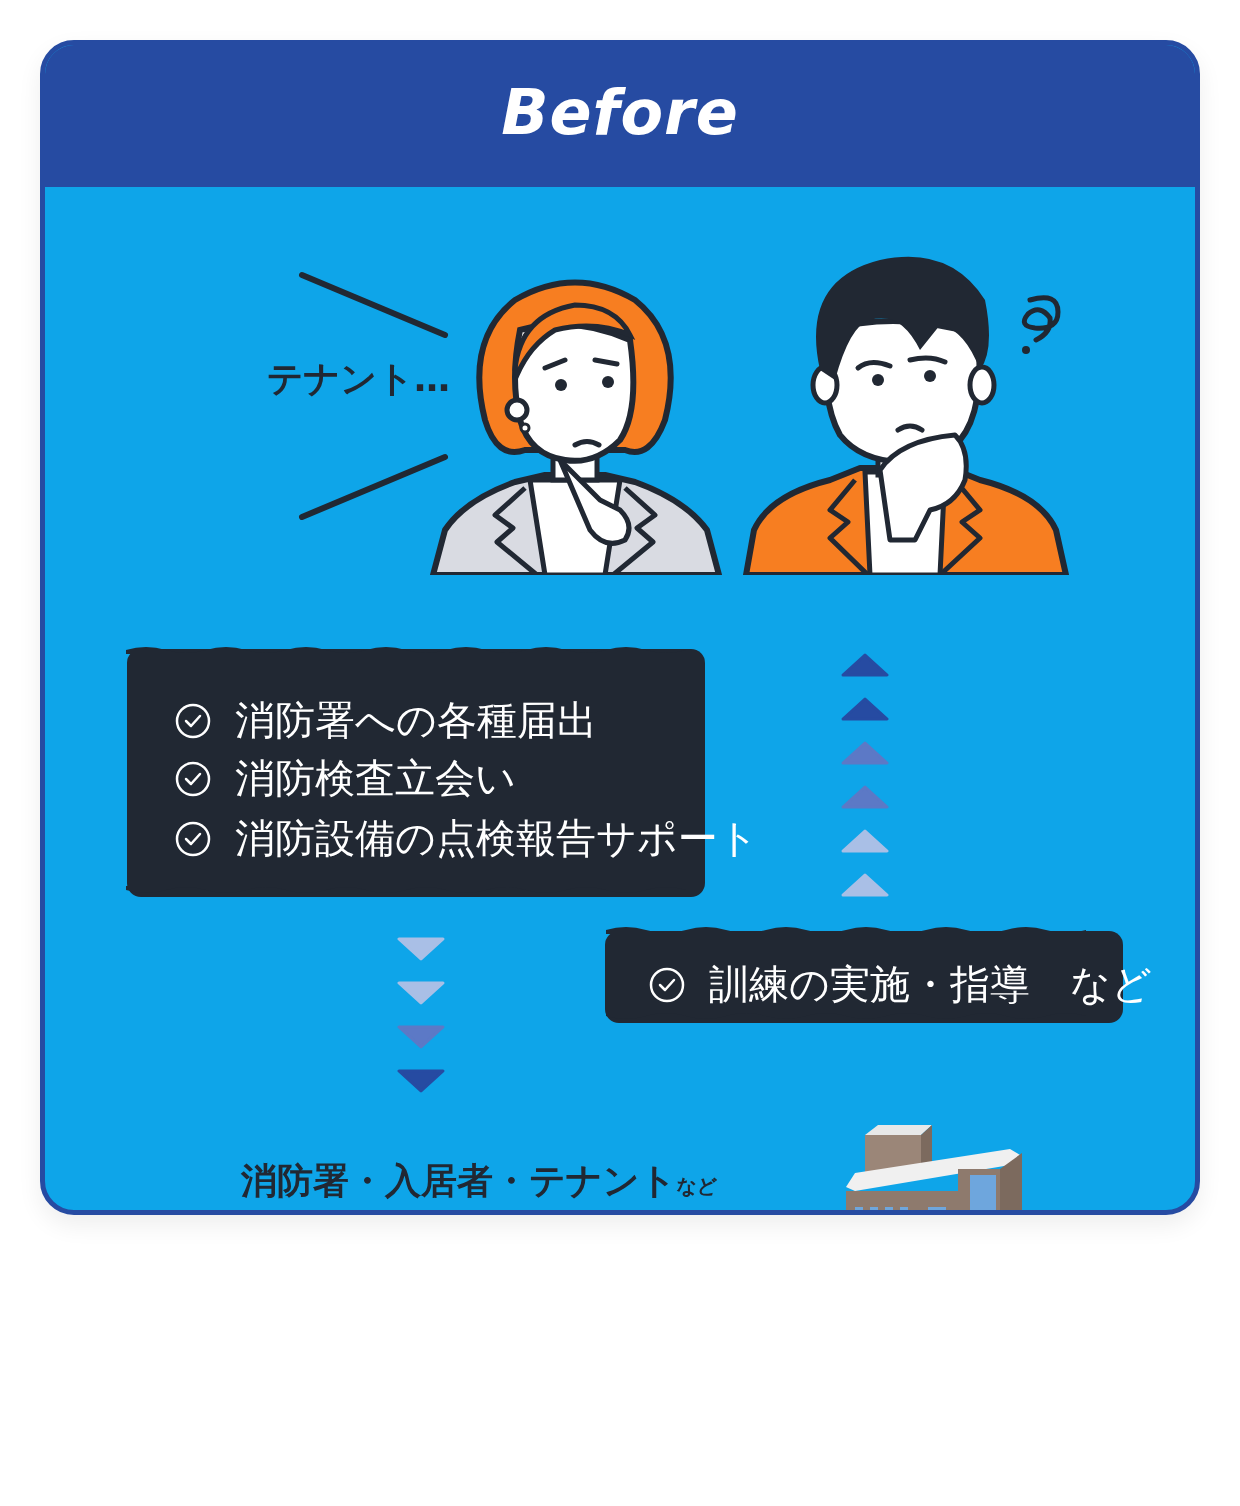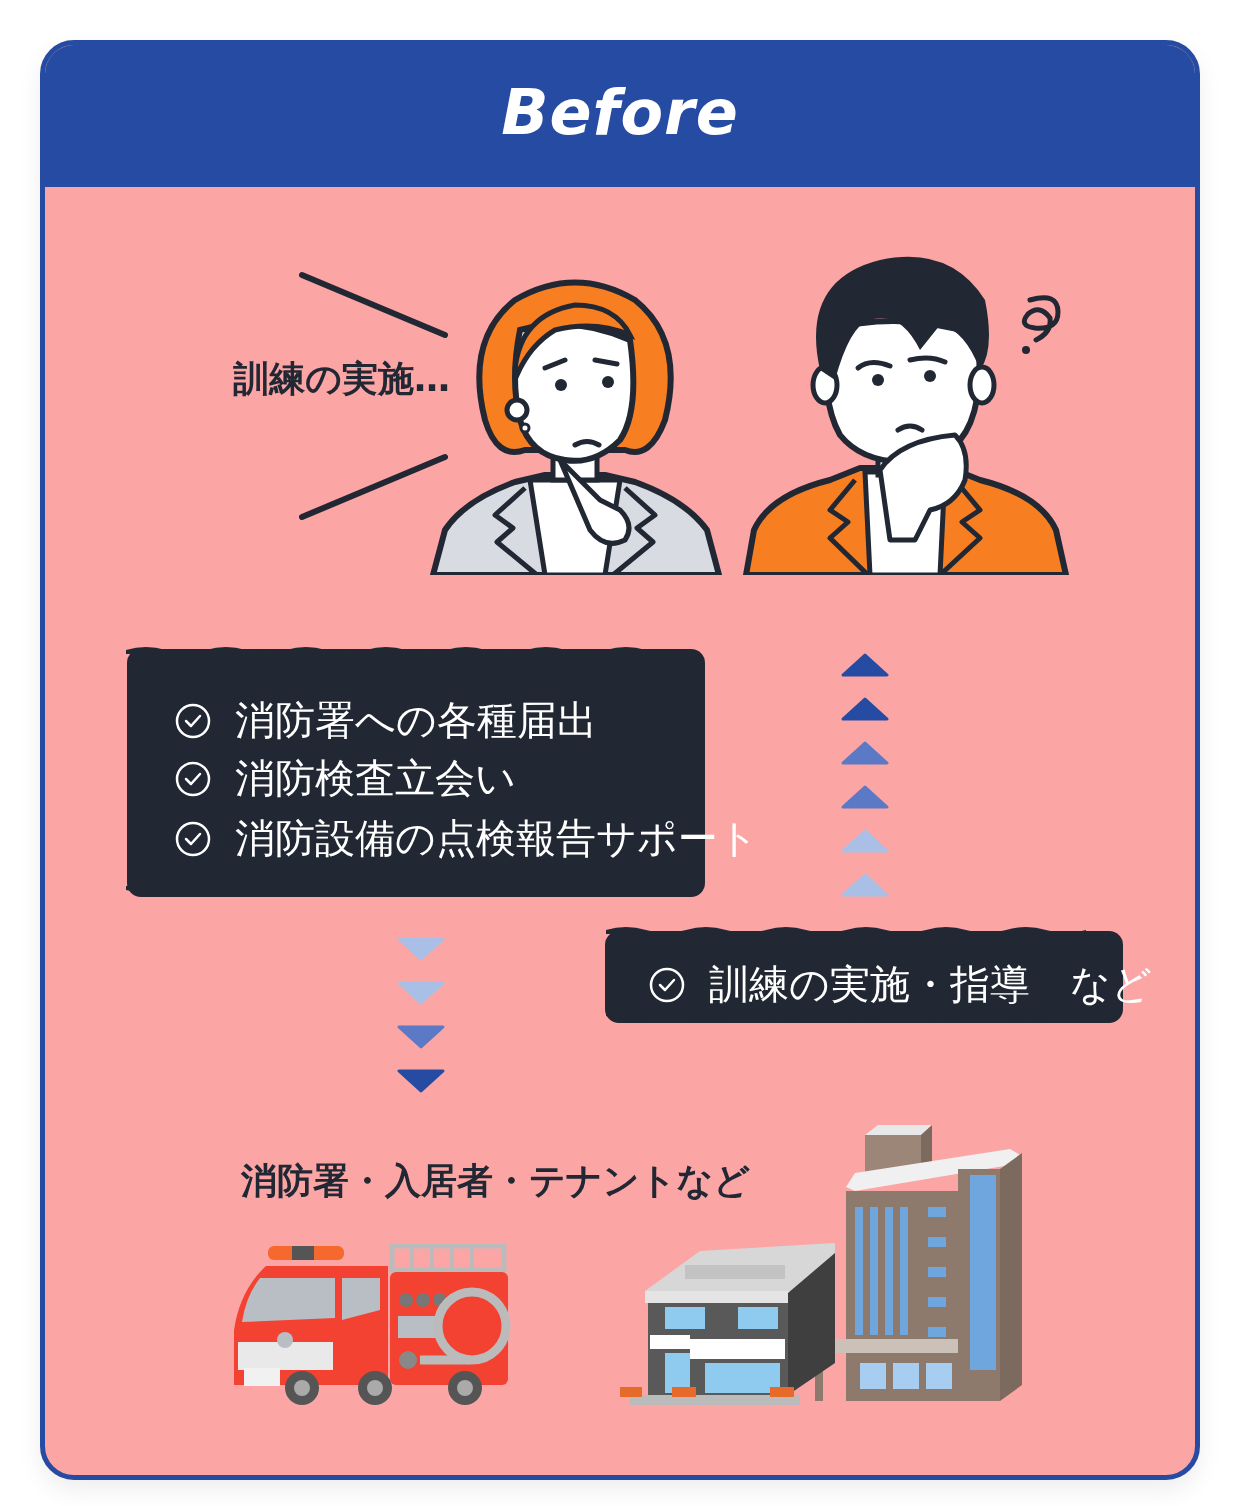--- a/index.html
+++ b/index.html
@@ -6,25 +6,25 @@
   body {
     width: 1240px; height: 1506px;
     background: #ffffff;
     position: relative;
     font-family: "DejaVu Sans", sans-serif;
     overflow: hidden;
   }
   .card {
     position: absolute;
     left: 40px; top: 40px;
-    width: 1160px; height: 1440px;
+    width: 1160px; height: 1175px;
     box-sizing: border-box;
     border: 5px solid #264ba2;
     border-radius: 34px;
-    background: #fca5a5;
+    background: #0ea5e9;
     box-shadow: 0 10px 24px rgba(0,0,0,0.07);
     overflow: hidden;
   }
   .header {
     position: absolute; left: 0; top: 0; right: 0;
     height: 142px;
     background: #264ba2;
     display: flex; align-items: center; justify-content: center;
   }
   .header-title {
@@ -67,38 +67,38 @@
     flex: 0 0 auto;
   }
   .tri { position: absolute; }
   .dest {
     left: 196px; top: 1112px;
     font-weight: bold;
     color: #212833;
     white-space: nowrap;
   }
   .dest-main { font-size: 36px; }
-  .dest-suffix { font-size: 36px; }
+  .dest-suffix { font-size: 20px; }
 </style>
 </head>
 <body>
 
 <div class="card">
 
   <div class="header">
     <span class="header-title">Before</span>
   </div>
 
   <svg class="abs" style="left:0;top:0" width="1160" height="1426">
     <line x1="257" y1="230" x2="400" y2="290" stroke="#212833" stroke-width="6" stroke-linecap="round"></line>
     <line x1="257" y1="472" x2="400" y2="412" stroke="#212833" stroke-width="6" stroke-linecap="round"></line>
   </svg>
 
   <div class="abs speech">
-    <span class="speech-line">訓練の実施…</span>
+    <span class="speech-line">テナント…</span>
   </div>
 
   <svg class="abs" style="left:380px;top:215px" width="300" height="315" viewBox="0 0 300 315">
 
     <path d="M8 315 L20 270 Q40 240 90 222 L120 215 L180 215 L210 222 Q260 240 282 270 L294 315 Z" fill="#d9dbe2" stroke="#212833" stroke-width="6" stroke-linejoin="round"></path>
 
     <path d="M105 220 L120 315 L180 315 L195 220 Z" fill="#ffffff" stroke="#212833" stroke-width="5"></path>
 
     <path d="M100 228 L70 255 L88 268 L72 282 L112 315" fill="none" stroke="#212833" stroke-width="5" stroke-linejoin="round"></path>
     <path d="M200 228 L230 255 L212 268 L228 282 L188 315" fill="none" stroke="#212833" stroke-width="5" stroke-linejoin="round"></path>

